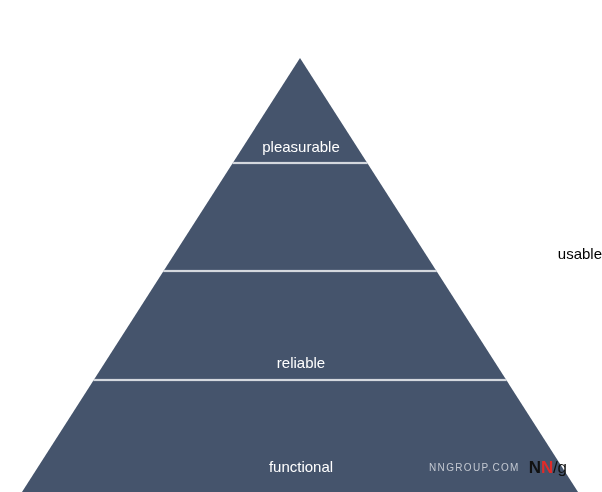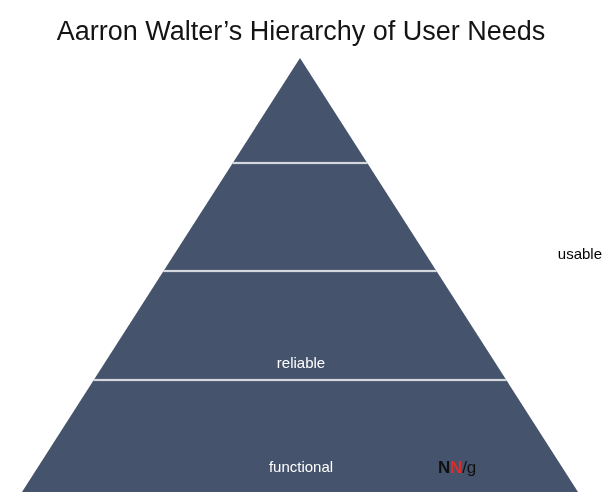--- a/index.html
+++ b/index.html
@@ -93,46 +93,47 @@
     color: #111111;
     font-weight: 400;
     font-size: 17px;
   }
 </style>
 </head>
 <body>
 
 <div id="canvas" style="background: rgb(255, 255, 255);">
 
-  <div id="title" style="color: rgb(20, 20, 20);">Aarron Walter’s Hierarchy of User Needs</div>
 
   <div id="pyramid-wrap">
     <svg class="pyramid-svg" width="602" height="492" viewBox="0 0 602 492">
       <defs>
         <clipPath id="pyr-clip">
           <polygon points="300,58 578,492 22,492"></polygon>
         </clipPath>
       </defs>
       <polygon points="300,58 578,492 22,492" fill="#45546c"></polygon>
       <g clip-path="url(#pyr-clip)">
         <rect x="0" y="161.9" width="602" height="2.2" fill="#d4d8de"></rect>
         <rect x="0" y="269.9" width="602" height="2.2" fill="#d4d8de"></rect>
         <rect x="0" y="378.9" width="602" height="2.2" fill="#d4d8de"></rect>
       </g>
     </svg>
 
+    <div class="tier-label" id="label-pleasurable" style="top: 138px; color: rgb(255, 255, 255);">pleasurable</div>
 
     <div class="tier-label" id="label-usable" style="top: 245px; color: #000000; text-align: right;">usable</div>
 
     <div class="tier-label" id="label-functional" style="top: 458px; color: rgb(255, 255, 255);">functional</div>
 
     <div class="tier-label" id="label-reliable" style="top: 354px; color: rgb(255, 255, 255);">reliable</div>
   </div>
 
   <div id="logo">
+    <span id="logo-site" style="color: rgb(195, 200, 209);">NNGROUP.COM</span>
     <span id="logo-mark">
       <span id="logo-n1" style="color: rgb(17, 17, 17);">N</span>
         <span id="logo-n2" style="color: rgb(224, 43, 41);">N</span>
         <span id="logo-slashg" style="color: rgb(17, 17, 17);">/g</span>
     </span>
   </div>
 
 </div>
 
 </body></html>

